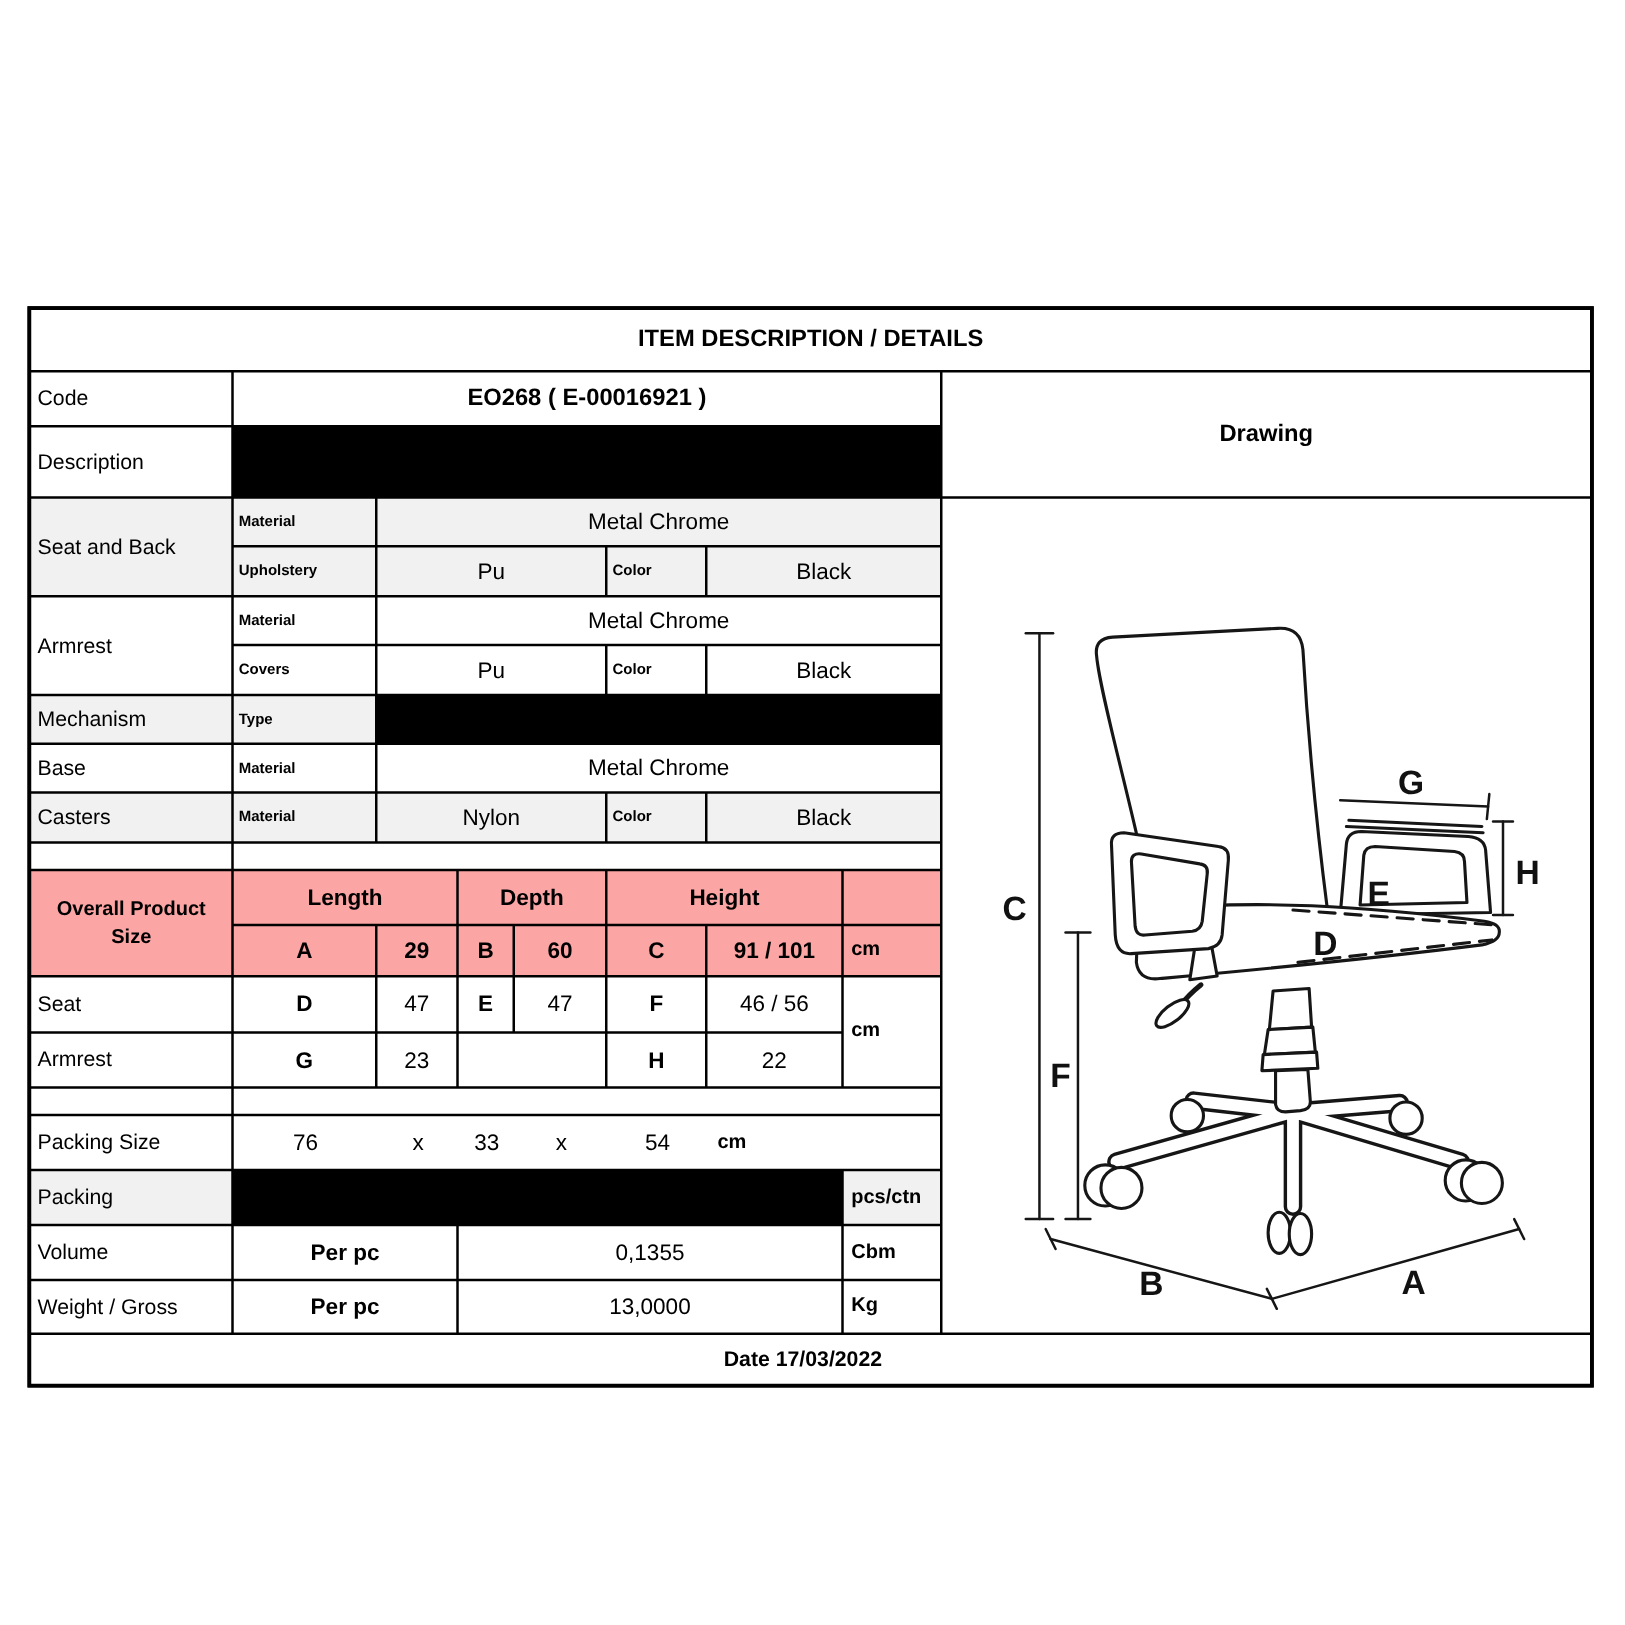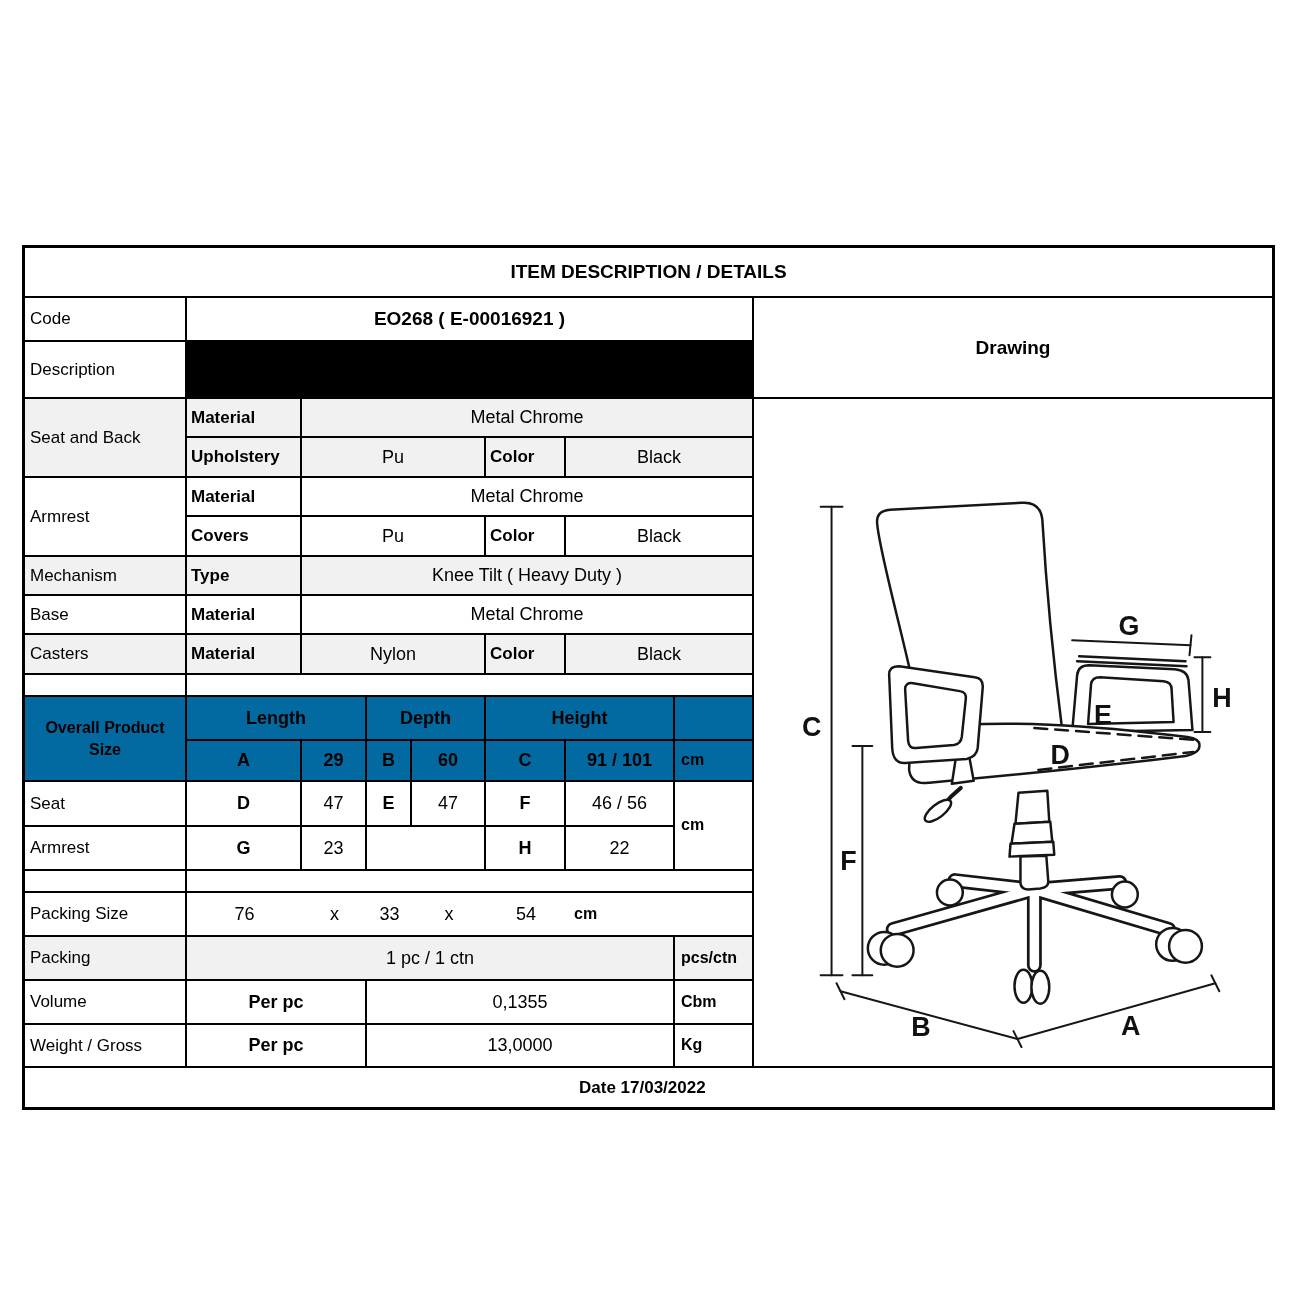--- a/index.html
+++ b/index.html
@@ -13,27 +13,27 @@
     display:grid; gap:2px;
     grid-template-columns:160px 113px 63px 43px 72px 78px 107px 77px 518px;
     grid-template-rows:48px 42px 55px 37px 38px 37px 38px 37px 37px 38px 20px 42px 39px 43px 42px 20px 42px 42px 42px 41px 39px;
     margin-top:38px;
   }
   .c {
     background:#fff; display:flex; align-items:center; justify-content:center;
     font-size:18px; line-height:1.15; white-space:nowrap; overflow:hidden;
   }
   .lbl  { font-weight:normal; font-size:17px; justify-content:flex-start; padding-left:5px; }
-  .sub  { font-weight:bold; font-size:17px; justify-content:flex-start; padding-left:4px; }
+  .sub  { font-weight:bold; font-size:12px; justify-content:flex-start; padding-left:4px; }
   .unit { font-weight:bold; font-size:16px; justify-content:flex-start; padding-left:6px; }
   .bold { font-weight:bold; }
   .big  { font-size:19px; }
   .title{ font-weight:bold; font-size:19px; }
   .gray { background:#F1F1F1; }
-  .yel  { background:#0369a1; }
+  .yel  { background:#fca5a5; }
   .wrapc{ white-space:normal; text-align:center; font-weight:bold; font-size:16px; padding:0 14px; line-height:1.35; }
   .dateCell { justify-content:flex-start; padding-left:554px; font-weight:bold; font-size:17px; }
   .packrow { padding:0; }
   .packrow span { display:inline-flex; justify-content:center;text-align:right; }
   .seg1{width:115px}.seg2{width:65px}.seg3{width:45px}.seg4{width:74px}.seg5{width:80px}
   .seg6{flex:1; justify-content:flex-start !important; padding-left:8px; font-weight:bold; font-size:16px;}
   .drawingCell { padding:0; align-items:stretch; }
   .drawingCell svg { display:block; width:100%; height:100%; }
   svg text { font-family:"Liberation Sans", sans-serif; font-weight:bold; font-size:27px; fill:#111; }
 </style>
@@ -60,21 +60,20 @@
   <div class="c lbl" style="grid-area:6/1/8/2">Armrest</div>
   <div class="c sub" style="grid-area:6/2/7/3">Material</div>
   <div class="c" style="grid-area:6/3/7/9">Metal Chrome</div>
   <div class="c sub" style="grid-area:7/2/8/3">Covers</div>
   <div class="c" style="grid-area:7/3/8/6">Pu</div>
   <div class="c sub" style="grid-area:7/6/8/7">Color</div>
   <div class="c" style="grid-area:7/7/8/9">Black</div>
 
   <div class="c lbl gray" style="grid-area:8/1/9/2">Mechanism</div>
   <div class="c sub gray" style="grid-area:8/2/9/3">Type</div>
-  <div class="c gray" style="grid-area:8/3/9/9">Knee Tilt ( Heavy Duty )</div>
 
   <div class="c lbl" style="grid-area:9/1/10/2">Base</div>
   <div class="c sub" style="grid-area:9/2/10/3">Material</div>
   <div class="c" style="grid-area:9/3/10/9">Metal Chrome</div>
 
   <div class="c lbl gray" style="grid-area:10/1/11/2">Casters</div>
   <div class="c sub gray" style="grid-area:10/2/11/3">Material</div>
   <div class="c gray" style="grid-area:10/3/11/6">Nylon</div>
   <div class="c sub gray" style="grid-area:10/6/11/7">Color</div>
   <div class="c gray" style="grid-area:10/7/11/9">Black</div>
@@ -118,21 +117,20 @@
   <div class="c packrow" style="grid-area:17/2/18/9">
     <span class="seg1">76</span>
       <span class="seg2">x</span>
       <span class="seg3">33</span>
       <span class="seg4">x</span>
       <span class="seg5">54</span>
       <span class="seg6">cm</span>
   </div>
 
   <div class="c lbl gray" style="grid-area:18/1/19/2">Packing</div>
-  <div class="c gray" style="grid-area:18/2/19/8">1 pc / 1 ctn</div>
   <div class="c gray unit" style="grid-area:18/8/19/9">pcs/ctn</div>
 
   <div class="c lbl" style="grid-area:19/1/20/2">Volume</div>
   <div class="c bold" style="grid-area:19/2/20/4">Per pc</div>
   <div class="c" style="grid-area:19/4/20/8">0,1355</div>
   <div class="c unit" style="grid-area:19/8/20/9">Cbm</div>
 
   <div class="c lbl" style="grid-area:20/1/21/2">Weight / Gross</div>
   <div class="c bold" style="grid-area:20/2/21/4">Per pc</div>
   <div class="c" style="grid-area:20/4/21/8">13,0000</div>

